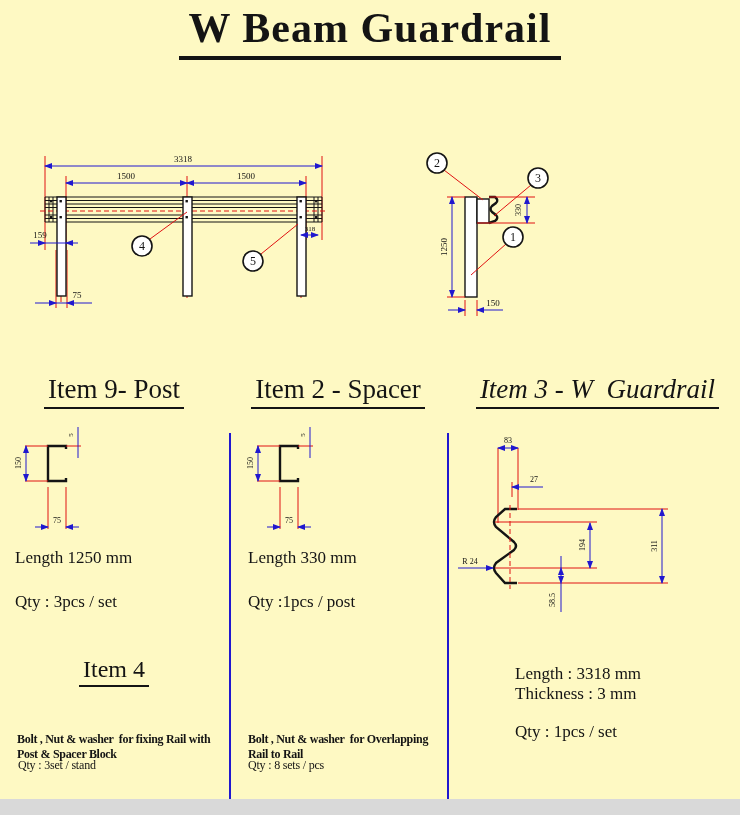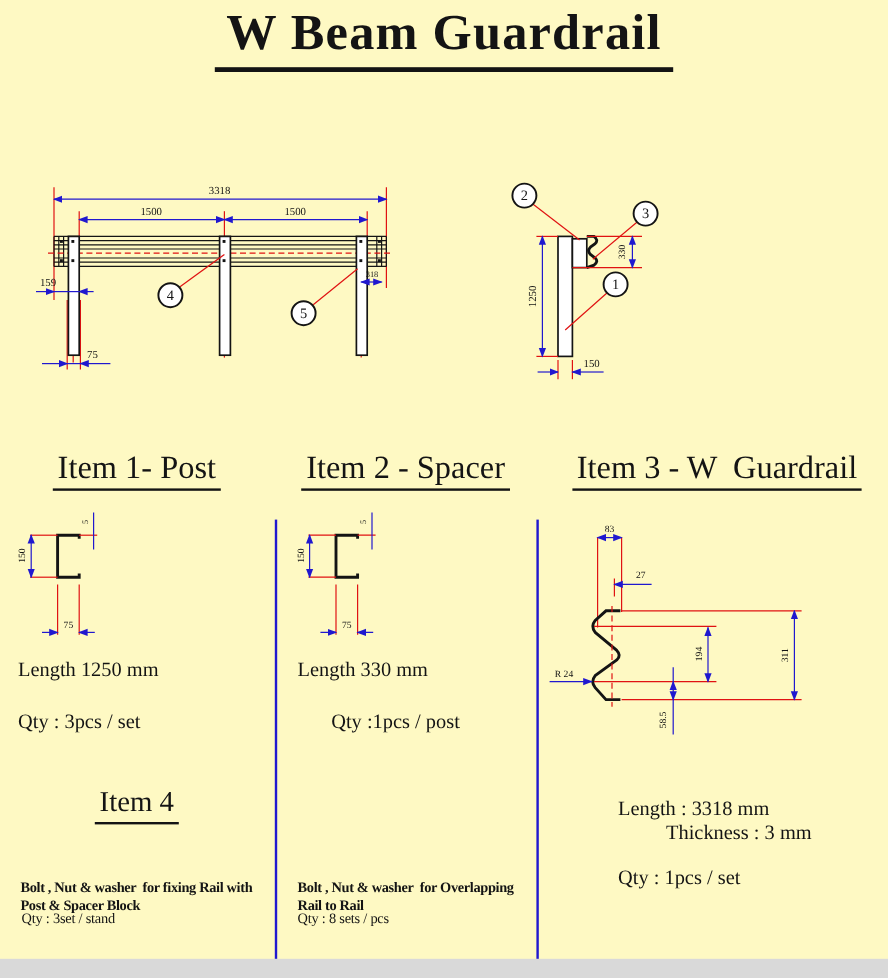--- a/index.html
+++ b/index.html
@@ -178,21 +178,21 @@
         <circle class="co" cx="98" cy="97" r="10"></circle>
         <text class="cot" x="98" y="101">1</text>
       </g>
     </svg>
   </div>
 
   <div class="abs divider" style="left:229px;top:433px;height:380px;"></div>
   <div class="abs divider" style="left:447px;top:433px;height:380px;"></div>
 
   <div class="abs hd-wrap" style="left:0;top:374px;width:228px;">
-    <span class="hd">Item 1- Post</span>
+    <span class="hd">Item 9- Post</span>
   </div>
   <div class="abs" style="left:5px;top:415px;">
     <svg width="115" height="125" viewBox="0 0 115 125">
       <defs>
         <marker id="aeC" markerWidth="8" markerHeight="8" refX="7" refY="4" orient="auto">
             <path d="M0,1 L8,4 L0,7 Z" fill="#2018cf"></path>
           </marker>
         <marker id="asC" markerWidth="8" markerHeight="8" refX="1" refY="4" orient="auto">
             <path d="M8,1 L0,4 L8,7 Z" fill="#2018cf"></path>
           </marker>
@@ -241,23 +241,23 @@
         <text class="dt7" transform="rotate(-90 68 20)" x="68" y="20">5</text>
         <line class="r" x1="43" y1="72" x2="43" y2="114"></line>
         <line class="r" x1="61" y1="72" x2="61" y2="114"></line>
         <line class="b" x1="30" y1="112" x2="43" y2="112" marker-end="url(#aeD)"></line>
         <line class="b" x1="61" y1="112" x2="74" y2="112" marker-start="url(#asD)"></line>
         <text class="dt8" x="52" y="108">75</text>
       </g>
     </svg>
   </div>
   <div class="abs body-txt" style="left:248px;top:548px;">Length 330 mm</div>
-  <div class="abs body-txt" style="left:248px;top:592px;margin-left:28px;">Qty :1pcs / post</div>
-
-  <div class="abs hd-wrap" style="left:455px;top:374px;width:285px;">
+  <div class="abs body-txt" style="left:248px;top:592px;">Qty :1pcs / post</div>
+
+  <div class="abs hd-wrap" style="left:455px;top:374px;width:285px;font-style:italic;">
     <span class="hd">Item 3 - W  Guardrail</span>
   </div>
   <div class="abs" style="left:455px;top:430px;">
     <svg width="235" height="195" viewBox="0 0 235 195">
       <defs>
         <marker id="aeE" markerWidth="8" markerHeight="8" refX="7" refY="4" orient="auto">
             <path d="M0,1 L8,4 L0,7 Z" fill="#2018cf"></path>
           </marker>
         <marker id="asE" markerWidth="8" markerHeight="8" refX="1" refY="4" orient="auto">
             <path d="M8,1 L0,4 L8,7 Z" fill="#2018cf"></path>
@@ -290,21 +290,21 @@
       </g>
       <g>
         <line class="b" x1="106" y1="126" x2="106" y2="138"></line>
         <line class="b" x1="106" y1="138" x2="106" y2="153" marker-start="url(#asE)" marker-end="url(#aeE)"></line>
         <line class="b" x1="106" y1="153" x2="106" y2="182"></line>
         <text class="dt8" transform="rotate(-90 100 170)" x="100" y="170">58.5</text>
       </g>
     </svg>
   </div>
   <div class="abs body-txt" style="left:515px;top:664px;font-size:17px;">Length : 3318 mm</div>
-  <div class="abs body-txt" style="left:515px;top:684px;font-size:17px;margin-left:40px;">Thickness : 3 mm</div>
+  <div class="abs body-txt" style="left:515px;top:684px;font-size:17px;">Thickness : 3 mm</div>
   <div class="abs body-txt" style="left:515px;top:722px;font-size:17px;">Qty : 1pcs / set</div>
 
   <div class="abs hd-wrap" style="left:0;top:656px;width:228px;">
     <span class="hd hd-sm">Item 4</span>
   </div>
   <div class="abs small-txt" style="left:17px;top:712px;">Bolt , Nut &amp; washer  for fixing Rail with</div>
   <div class="abs small-txt" style="left:17px;top:727px;">Post &amp; Spacer Block</div>
   <div class="abs qty-sm" style="left:18px;top:758px;">Qty : 3set / stand</div>
 
   <div class="abs small-txt" style="left:248px;top:712px;">Bolt , Nut &amp; washer  for Overlapping</div>

